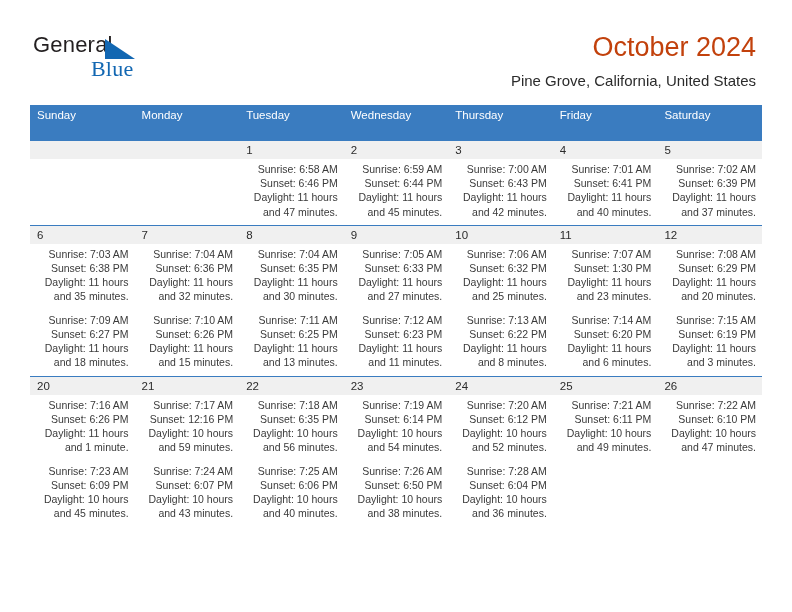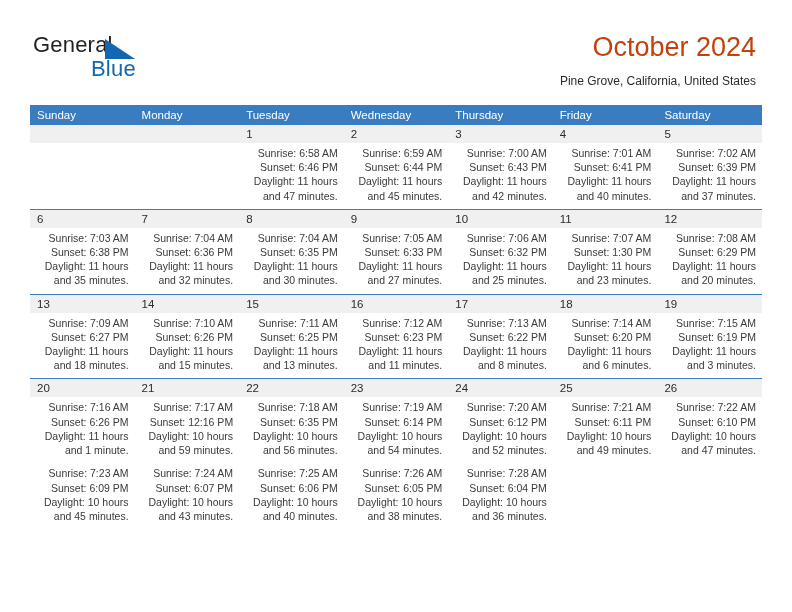--- a/index.html
+++ b/index.html
@@ -53,38 +53,38 @@
     height: 22px;
   }
   .logo-flag svg { display: block; }
   .logo-blue {
     position: absolute;
     left: 58px;
     top: 24px;
     font-size: 22px;
     color: #1267b2;
     letter-spacing: 0.2px;
-    font-family: Liberation Sans, sans-serif;
+    font-family: Liberation Serif, serif;
   }
 
   .title-block {
     position: absolute;
     right: 36px;
     top: 30px;
     text-align: right;
   }
   .month-title {
     font-size: 27px;
     color: #c2410c;
     font-weight: normal;
     line-height: 34px;
     white-space: nowrap;
   }
   .location {
-    font-size: 12px;
+    font-size: 15px;
     color: #2b2b2b;
     line-height: 22px;
     margin-top: 6px;
     white-space: nowrap;
   }
 
   
   .calendar {
     position: absolute;
     left: 30px;
@@ -94,21 +94,21 @@
     table-layout: fixed;
   }
   .calendar col { width: 104.57px; }
 
   .dow-row th {
     background: #3a7cc0;
     color: #ffffff;
     font-size: 11.5px;
     font-weight: normal;
     text-align: left;
-    padding: 4px 0 4px 7px;
+    padding: 4px 0 20px 7px;
     height: 19px;
     box-sizing: border-box;
     border: none;
   }
 
   .daynum-row td {
     background: #f0f0f0;
     border-top: 1.5px solid #3a7cc0;
     font-size: 11.5px;
     color: #2b2b2b;
@@ -272,29 +272,20 @@
             <span class="ln">Daylight: 11 hours</span>
             <span class="ln">and 23 minutes.</span>
           </td>
           <td>
             <span class="ln">Sunrise: 7:08 AM</span>
             <span class="ln">Sunset: 6:29 PM</span>
             <span class="ln">Daylight: 11 hours</span>
             <span class="ln">and 20 minutes.</span>
           </td>
         </tr>
-        <tr class="daynum-row">
-          <td>13</td>
-          <td>14</td>
-          <td>15</td>
-          <td>16</td>
-          <td>17</td>
-          <td>18</td>
-          <td>19</td>
-        </tr>
         <tr class="detail-row">
           <td>
             <span class="ln">Sunrise: 7:09 AM</span>
             <span class="ln">Sunset: 6:27 PM</span>
             <span class="ln">Daylight: 11 hours</span>
             <span class="ln">and 18 minutes.</span>
           </td>
           <td>
             <span class="ln">Sunrise: 7:10 AM</span>
             <span class="ln">Sunset: 6:26 PM</span>
@@ -399,21 +390,21 @@
             <span class="ln">and 43 minutes.</span>
           </td>
           <td>
             <span class="ln">Sunrise: 7:25 AM</span>
             <span class="ln">Sunset: 6:06 PM</span>
             <span class="ln">Daylight: 10 hours</span>
             <span class="ln">and 40 minutes.</span>
           </td>
           <td>
             <span class="ln">Sunrise: 7:26 AM</span>
-            <span class="ln">Sunset: 6:05 PM</span>
+            <span class="ln">Sunset: 6:50 PM</span>
             <span class="ln">Daylight: 10 hours</span>
             <span class="ln">and 38 minutes.</span>
           </td>
           <td>
             <span class="ln">Sunrise: 7:28 AM</span>
             <span class="ln">Sunset: 6:04 PM</span>
             <span class="ln">Daylight: 10 hours</span>
             <span class="ln">and 36 minutes.</span>
           </td>
           <td class="empty"></td>

